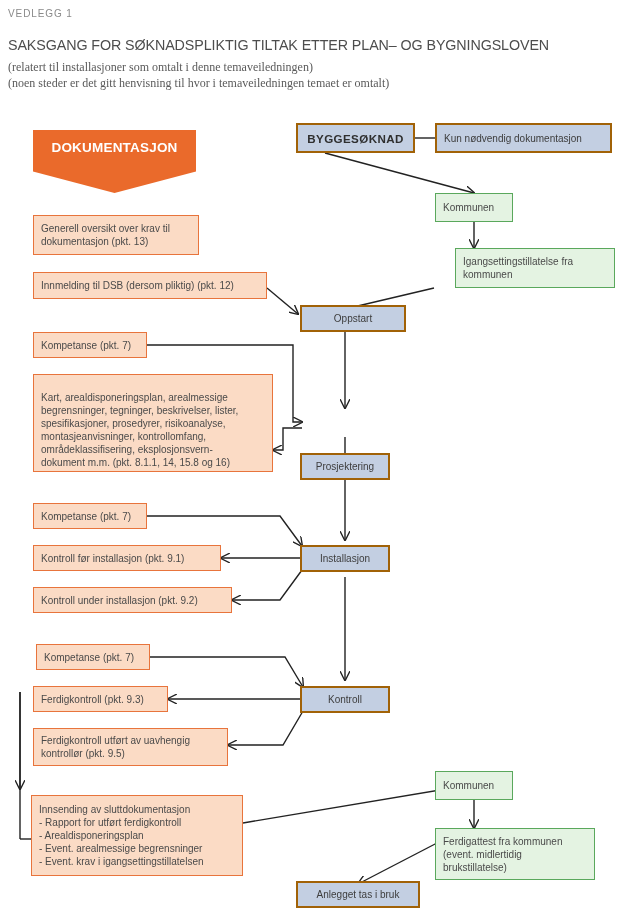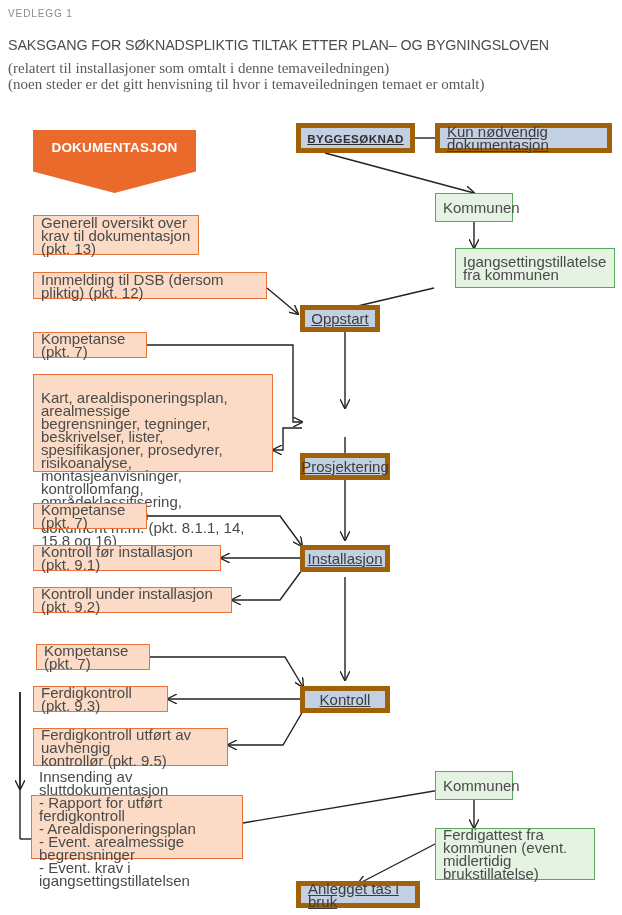--- a/index.html
+++ b/index.html
@@ -14,40 +14,40 @@
   
   .vedlegg{
     position:absolute;left:8px;top:8px;
     font-size:10px;letter-spacing:.9px;color:#8a8a8a;
   }
   .maintitle{
     position:absolute;left:8px;top:37px;
     font-size:14.3px;letter-spacing:-.1px;color:#4d4d4d;white-space:nowrap;
   }
   .subtitle{
-    position:absolute;left:8px;font-size:15px;color:#5a5a5a;
+    position:absolute;left:8px;font-size:12px;color:#5a5a5a;
     font-family:"Liberation Serif","DejaVu Serif",serif;white-space:nowrap;
   }
   .sub1{top:60px;}
   .sub2{top:76px;}
 
   
   #wires{position:absolute;left:0;top:0;width:622px;height:915px;pointer-events:none;}
 
   
   .node{
     position:absolute;box-sizing:border-box;
     display:flex;align-items:center;
-    font-size:15px;line-height:13px;
+    font-size:10px;line-height:13px;
     padding:4px 7px;
   }
   .node.center{justify-content:center;}
 
   .blue{
-    background:#c3cfe2;border:5px solid #a16207;color:#3d3d3d;text-decoration:underline;
+    background:#c3cfe2;border:2px solid #a16207;color:#3d3d3d;
   }
   .blue.strong{font-weight:bold;font-size:11.6px;letter-spacing:.4px;color:#2f2f2f;}
   .green{
     background:#e4f3e2;border:1px solid #5aa85c;color:#4a4a4a;
   }
   .orange{
     background:#fbdbc5;border:1px solid #e8743c;color:#4a4a4a;
   }
   .node .txt{white-space:pre-line;}
 
@@ -126,21 +126,21 @@
   </svg>
 
   <div class="banner">
     <div class="blabel">DOKUMENTASJON</div>
   </div>
 
   <div class="node blue strong center" style="left:296px;top:123px;width:119px;height:30px;">
     <span class="txt">BYGGESØKNAD</span>
   </div>
 
-  <div class="node blue center" style="left:300px;top:305px;width:80px;height:27px;">
+  <div class="node blue center" style="left:300px;top:305px;width:106px;height:27px;">
     <span class="txt">Oppstart</span>
   </div>
 
   <div class="node blue center" style="left:300px;top:409px;width:90px;height:27px;margin-top:44px;">
     <span class="txt">Prosjektering</span>
   </div>
 
   <div class="node blue center" style="left:300px;top:545px;width:90px;height:27px;">
     <span class="txt">Installasjon</span>
   </div>
@@ -212,21 +212,21 @@
 
   <div class="node orange" style="left:33px;top:686px;width:135px;height:26px;">
     <span class="txt">Ferdigkontroll (pkt. 9.3)</span>
   </div>
 
   <div class="node orange" style="left:33px;top:728px;width:195px;height:38px;">
     <span class="txt">Ferdigkontroll utført av uavhengig
 kontrollør (pkt. 9.5)</span>
   </div>
 
-  <div class="node orange" style="left:31px;top:795px;width:212px;height:64px;align-items:center;padding-top:7px;">
+  <div class="node orange" style="left:31px;top:795px;width:212px;height:81px;align-items:flex-start;padding-top:7px;">
     <span class="txt">Innsending av sluttdokumentasjon
 - Rapport for utført ferdigkontroll
 - Arealdisponeringsplan
 - Event. arealmessige begrensninger
 - Event. krav i igangsettingstillatelsen</span>
   </div>
 
 </div>
 
 </body></html>

